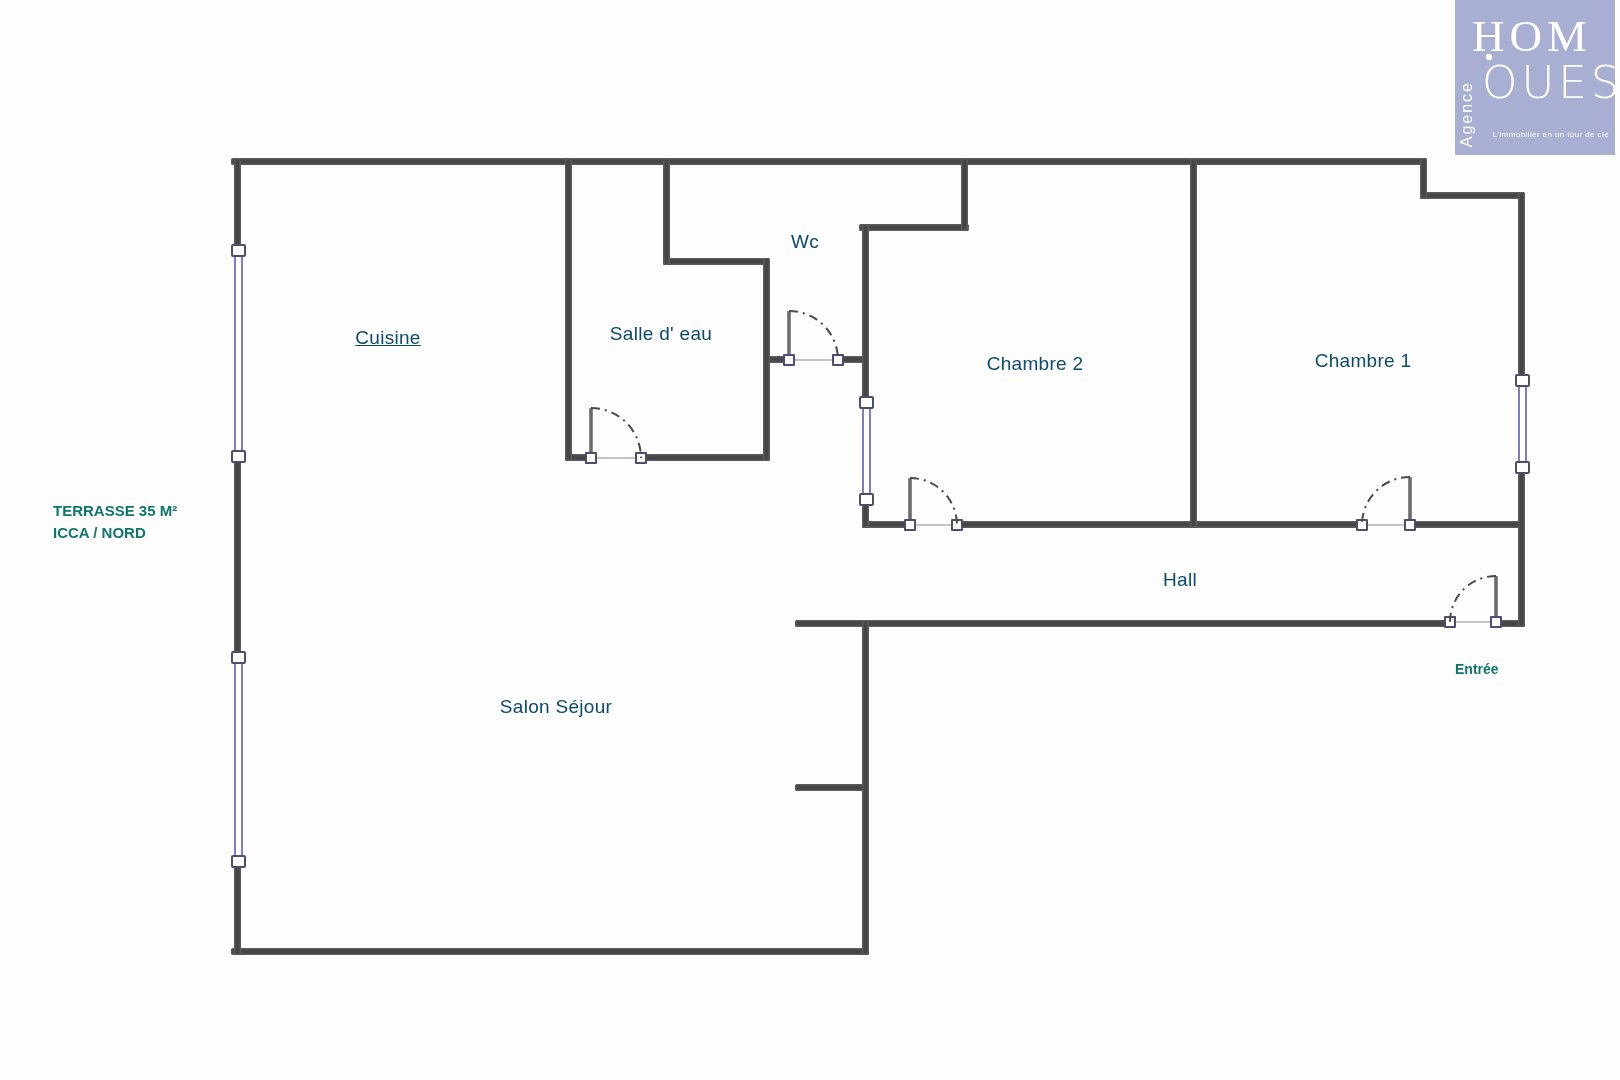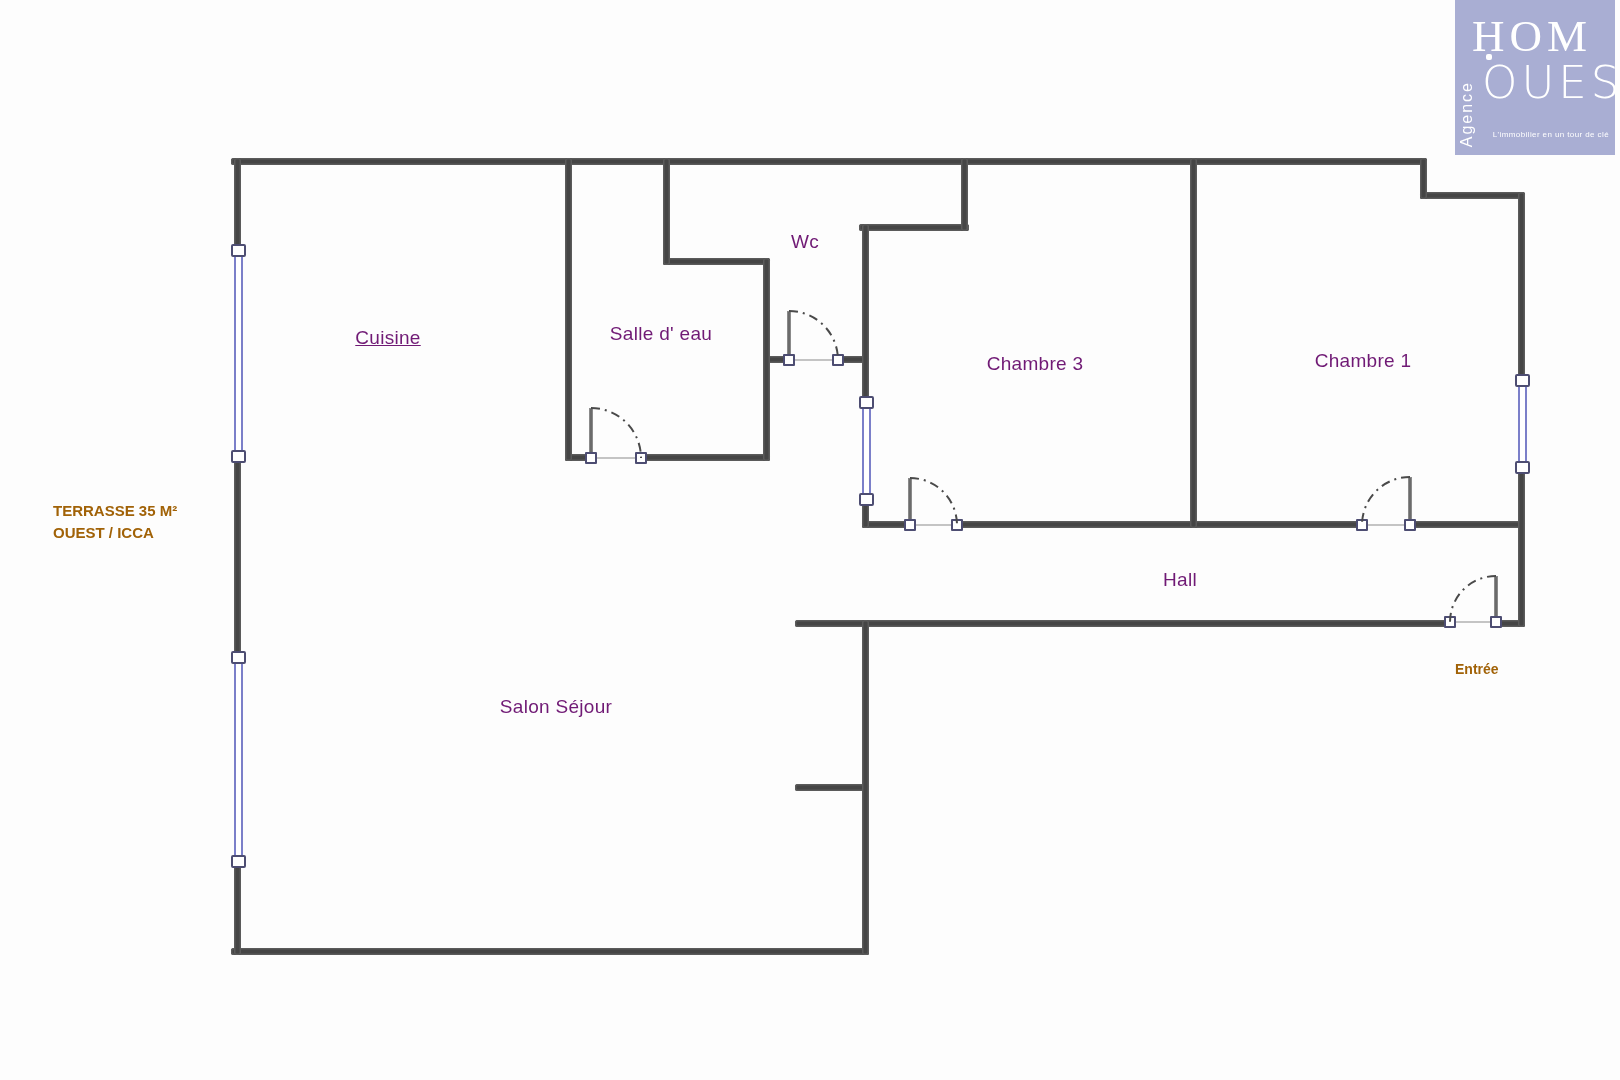--- a/index.html
+++ b/index.html
@@ -51,26 +51,26 @@
     border:2px solid #4d4d72;
     border-radius:1px;
     box-sizing:border-box;
   }
   .plan-label{
     position:absolute;
     white-space:nowrap;
     transform:translate(-50%,-50%);
   }
   .plan-label.room{
-    color:#701a75;
+    color:#0c4a6e;
     font-size:19px;
     letter-spacing:0.3px;
   }
   .plan-label.note{
-    color:#a16207;
+    color:#0f766e;
     font-weight:bold;
     transform:translate(0,-50%);
   }
   #arc-layer{
     position:absolute;left:0;top:0;
     pointer-events:none;
   }
   
   #logo{
     position:absolute;
@@ -175,27 +175,27 @@
       <div class="door-leaf" style="left: 1408px; top: 477px; height: 45px;"></div>
       <div class="door-jamb" style="left: 1404px; top: 519px;"></div>
       <div class="door-jamb" style="left: 1356px; top: 519px;"></div>
       <div class="door-threshold" style="left: 1450px; top: 621px; width: 46px;"></div>
       <div class="door-leaf" style="left: 1494px; top: 576px; height: 43px;"></div>
       <div class="door-jamb" style="left: 1490px; top: 616px;"></div>
       <div class="door-jamb" style="left: 1444px; top: 616px;"></div>
       <div class="plan-label room" style="left: 388px; top: 338px; font-size: 19px; text-decoration: underline;">Cuisine</div>
       <div class="plan-label room" style="left: 661px; top: 334px; font-size: 19px;">Salle d' eau</div>
       <div class="plan-label room" style="left: 805px; top: 242px; font-size: 19px;">Wc</div>
-      <div class="plan-label room" style="left: 1035px; top: 364px; font-size: 19px;">Chambre 3</div>
+      <div class="plan-label room" style="left: 1035px; top: 364px; font-size: 19px;">Chambre 2</div>
       <div class="plan-label room" style="left: 1363px; top: 361px; font-size: 19px;">Chambre 1</div>
       <div class="plan-label room" style="left: 1180px; top: 580px; font-size: 19px;">Hall</div>
       <div class="plan-label room" style="left: 508px; top: 707px; font-size: 19px; margin-left: 48px;">Salon Séjour</div>
       <div class="plan-label note" style="left: 1455px; top: 669px; font-size: 14px;">Entrée</div>
       <div class="plan-label note" style="left: 53px; top: 510px; font-size: 15px;">TERRASSE 35 M²</div>
-      <div class="plan-label note" style="left: 53px; top: 532px; font-size: 15px;">OUEST / ICCA</div>
+      <div class="plan-label note" style="left: 53px; top: 532px; font-size: 15px;">ICCA / NORD</div>
     </div>
 
   <svg id="arc-layer" width="1620" height="1080">
       <path d="M 591 408 A 50 50 0 0 1 641 458" fill="none" stroke="#4a4a4a" stroke-width="2" stroke-dasharray="9 5 2 5"></path>
       <path d="M 789 311 A 49 49 0 0 1 838 360" fill="none" stroke="#4a4a4a" stroke-width="2" stroke-dasharray="9 5 2 5"></path>
       <path d="M 910 478 A 47 47 0 0 1 957 525" fill="none" stroke="#4a4a4a" stroke-width="2" stroke-dasharray="9 5 2 5"></path>
       <path d="M 1410 477 A 48 48 0 0 0 1362 525" fill="none" stroke="#4a4a4a" stroke-width="2" stroke-dasharray="9 5 2 5"></path>
       <path d="M 1496 576 A 46 46 0 0 0 1450 622" fill="none" stroke="#4a4a4a" stroke-width="2" stroke-dasharray="9 5 2 5"></path>
     </svg>
 

